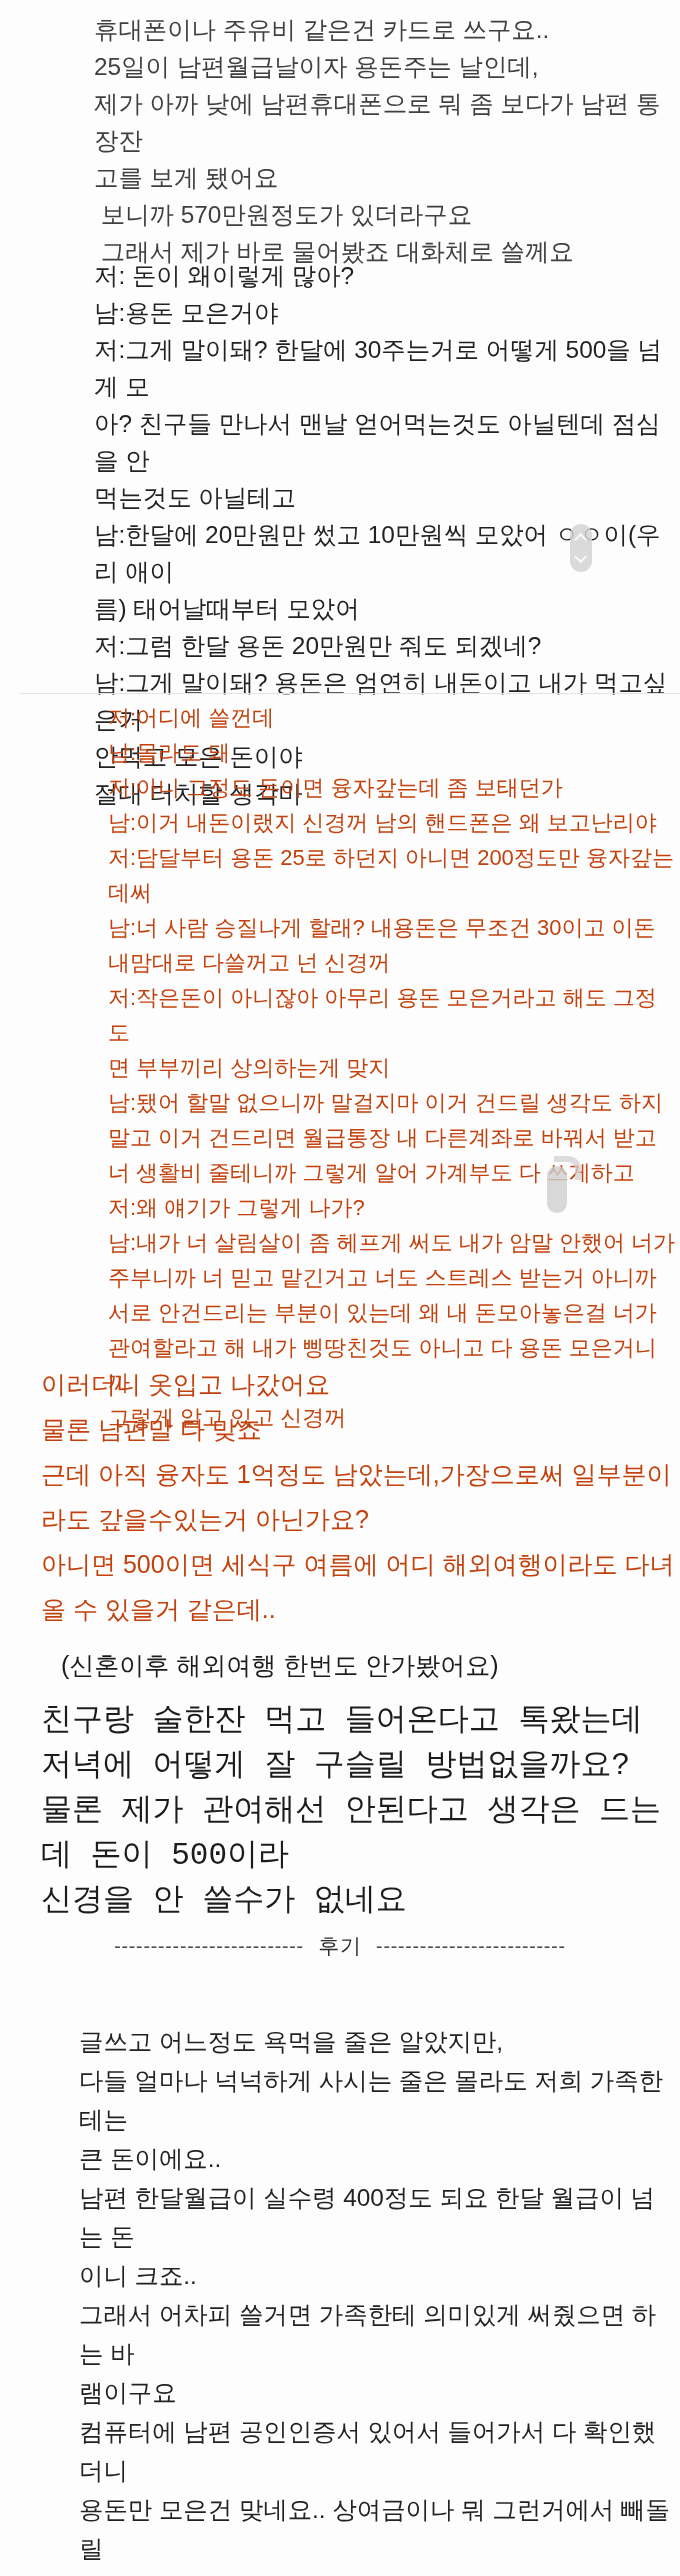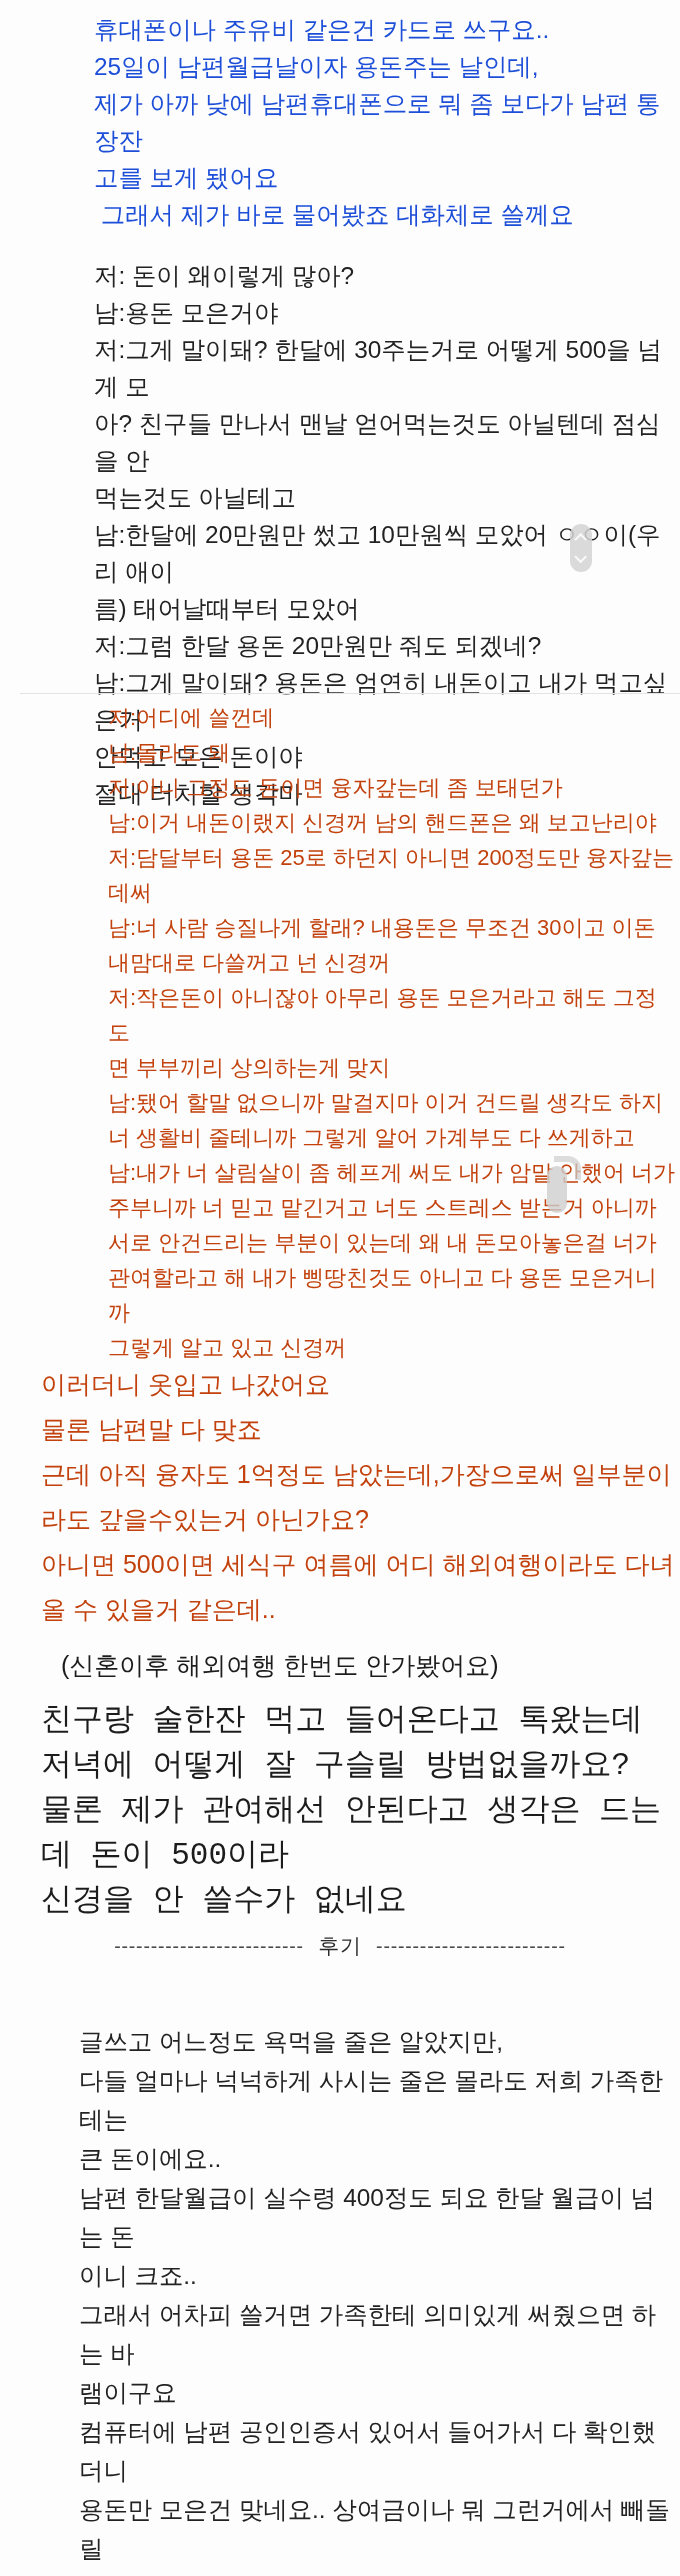--- a/index.html
+++ b/index.html
@@ -8,21 +8,21 @@
     background:#ffffff;
     font-family:"Liberation Sans","DejaVu Sans",sans-serif;
     overflow:hidden;
   }
   .canvas{
     position:relative;width:680px;height:2576px;
     background:#fdfdfd;color:#1f1f1f;
   }
   .line{white-space:pre-wrap;}
   
-  .sec-intro{position:absolute;top:11.4px;left:94px;right:8.1px;font-size:24.4px;line-height:37px;color:#1d4ed8;}
+  .sec-intro{position:absolute;top:11.4px;left:94px;right:8.1px;font-size:24.4px;line-height:37px;color:#404040;}
   .sec-dialogue1{position:absolute;top:257px;left:94px;right:6.5px;font-size:24.4px;line-height:37px;color:#222;}
   
   .quote-divider{position:absolute;top:693px;left:20.4px;right:0;border-top:1.6px solid #e3e3e3;}
   
   .sec-quote{position:absolute;top:700px;left:108px;right:4.9px;font-size:22px;line-height:35px;color:#c2410c;}
   
   .sec-react1{position:absolute;top:1362px;left:41px;right:4.9px;font-size:25px;line-height:45px;color:#c2410c;}
   .sec-react2{position:absolute;top:1643px;left:41px;right:4.9px;font-size:25px;line-height:45px;color:#1c1c1c;margin-left:20px;}
   .sec-react3{position:absolute;top:1698px;left:41px;right:4.9px;font-size:31px;line-height:45px;color:#1c1c1c;font-family:Liberation Mono, monospace;}
   
@@ -54,20 +54,21 @@
 </head>
 <body>
 
 <div class="canvas">
 
   <div class="sec-intro">
       <div class="line">휴대폰이나 주유비 같은건 카드로 쓰구요..</div>
       <div class="line">25일이 남편월급날이자 용돈주는 날인데,</div>
       <div class="line">제가 아까 낮에 남편휴대폰으로 뭐 좀 보다가 남편 통장잔</div>
       <div class="line">고를 보게 됐어요</div>
+      <div class="line"> 보니까 570만원정도가 있더라구요</div>
       <div class="line"> 그래서 제가 바로 물어봤죠 대화체로 쓸께요</div>
     </div>
 
   <div class="sec-dialogue1">
       <div class="line">저: 돈이 왜이렇게 많아?</div>
       <div class="line">남:용돈 모은거야</div>
       <div class="line">저:그게 말이돼? 한달에 30주는거로 어떻게 500을 넘게 모</div>
       <div class="line">아? 친구들 만나서 맨날 얻어먹는것도 아닐텐데 점심을 안</div>
       <div class="line">먹는것도 아닐테고</div>
       <div class="line">남:한달에 20만원만 썼고 10만원씩 모았어 ㅇㅇ이(우리 애이</div>
@@ -90,21 +91,23 @@
       <div class="line">남:몰라도 돼</div>
       <div class="line">저:아니 그정도 돈이면 융자갚는데 좀 보태던가</div>
       <div class="line">남:이거 내돈이랬지 신경꺼 남의 핸드폰은 왜 보고난리야</div>
       <div class="line">저:담달부터 용돈 25로 하던지 아니면 200정도만 융자갚는</div>
       <div class="line">데써</div>
       <div class="line">남:너 사람 승질나게 할래? 내용돈은 무조건 30이고 이돈</div>
       <div class="line">내맘대로 다쓸꺼고 넌 신경꺼</div>
       <div class="line">저:작은돈이 아니잖아 아무리 용돈 모은거라고 해도 그정도</div>
       <div class="line">면 부부끼리 상의하는게 맞지</div>
       <div class="line">남:됐어 할말 없으니까 말걸지마 이거 건드릴 생각도 하지</div>
+      <div class="line">말고 이거 건드리면 월급통장 내 다른계좌로 바꿔서 받고</div>
       <div class="line">너 생활비 줄테니까 그렇게 알어 가계부도 다 쓰게하고</div>
+      <div class="line">저:왜 얘기가 그렇게 나가?</div>
       <div class="line">남:내가 너 살림살이 좀 헤프게 써도 내가 암말 안했어 너가</div>
       <div class="line">주부니까 너 믿고 맡긴거고 너도 스트레스 받는거 아니까</div>
       <div class="line">서로 안건드리는 부분이 있는데 왜 내 돈모아놓은걸 너가</div>
       <div class="line">관여할라고 해 내가 삥땅친것도 아니고 다 용돈 모은거니까</div>
       <div class="line">그렇게 알고 있고 신경꺼</div>
     </div>
 
   <div class="scroll-pill2">
     <span class="hook"></span>
   </div>

